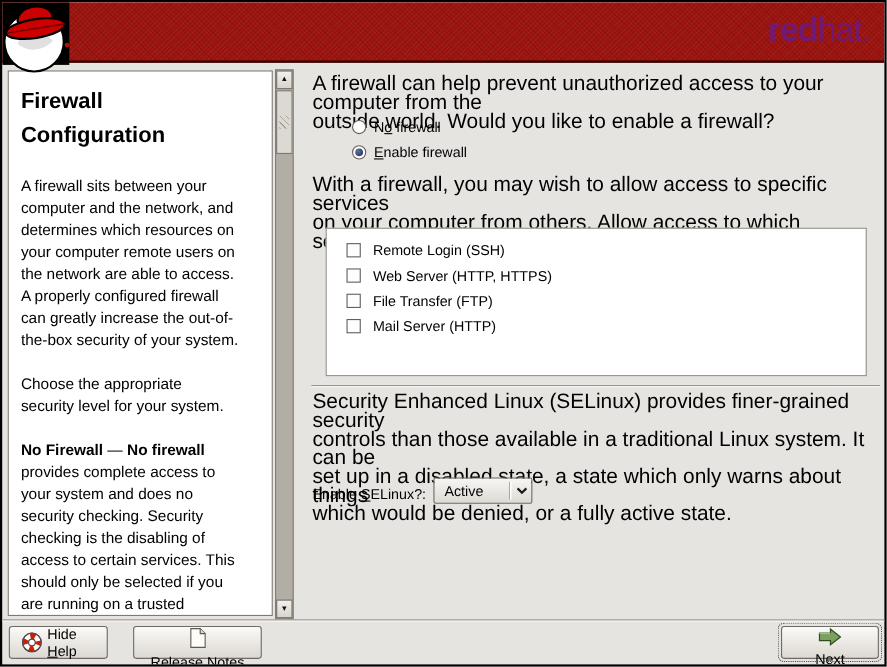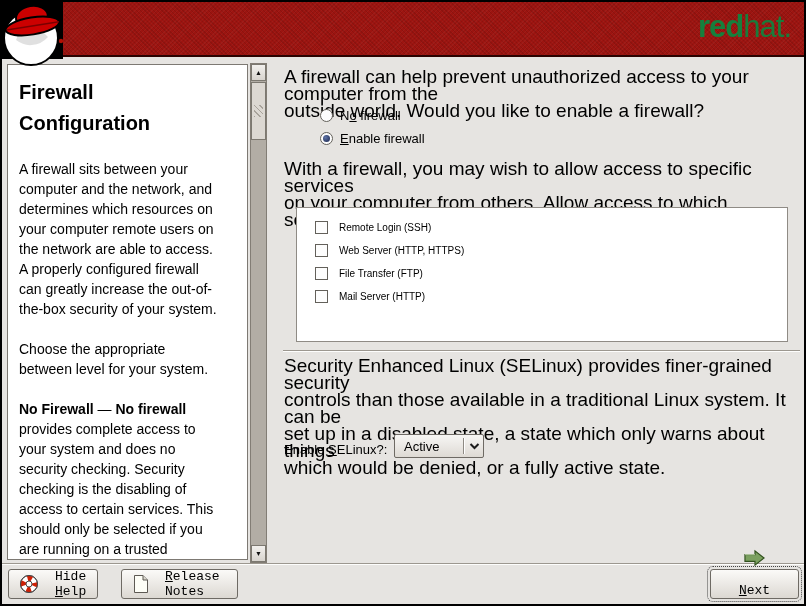--- a/index.html
+++ b/index.html
@@ -12,21 +12,21 @@
   .banner{
     position:absolute;left:0;top:0;width:802px;height:53px;
     background-color:#9c1410;
     background-image:
       repeating-linear-gradient(45deg, rgba(0,0,0,0.10) 0 1px, transparent 1px 3px),
       repeating-linear-gradient(315deg, rgba(255,255,255,0.04) 0 1px, transparent 1px 3px);
     border-bottom:2px solid #2a0301;
   }
   .logo{position:absolute;left:0;top:0;z-index:5;}
   .brand{
-    position:absolute;right:13px;top:8px;font-size:31px;line-height:34px;color:#15803d;
+    position:absolute;right:13px;top:8px;font-size:31px;line-height:34px;color:#701a75;
     letter-spacing:-1px;z-index:5;font-family:"Liberation Sans",sans-serif;
   }
   .brand .b{font-weight:bold;}
   .brand .l{font-weight:normal;opacity:.96;}
   
   .help-panel{
     position:absolute;left:5px;top:62px;width:241px;height:496px;box-sizing:border-box;
     background:#fff;border:1px solid #7d7973;padding:12px 10px 0 11px;overflow:hidden;
   }
   .help-title{
@@ -63,21 +63,21 @@
   }
   .radio.checked::after{
     content:"";position:absolute;left:2px;top:2px;width:7px;height:7px;border-radius:50%;
     background:radial-gradient(circle at 35% 35%, #5f74a8, #2e3c66 70%);
   }
   .mn{text-decoration:underline;}
   .services-box{
     position:absolute;left:294px;top:205px;width:492px;height:135px;box-sizing:border-box;
     background:#fff;border:1px solid #8f8b85;padding:8px 0 0 18px;
   }
-  .svc-row{display:flex;align-items:center;gap:11px;height:23px;font-size:10px;}
+  .svc-row{display:flex;align-items:center;gap:11px;height:23px;font-size:13px;}
   .checkbox{
     width:13px;height:13px;background:#fdfdfd;border:1px solid #63605a;box-sizing:border-box;flex:0 0 auto;
   }
   .hsep{
     position:absolute;left:281px;top:348px;width:517px;height:2px;
     background:linear-gradient(#9c978f,#9c978f) top/100% 1px no-repeat,
                linear-gradient(#fdfdfc,#fdfdfc) bottom/100% 1px no-repeat;
   }
   .selinux-label{position:absolute;left:282px;top:440px;font-size:13px;}
   .combo{
@@ -91,26 +91,26 @@
   .combo-arrow{width:18px;display:flex;align-items:center;justify-content:center;}
   
   .footer-line{
     position:absolute;left:0;top:561px;width:802px;height:2px;
     background:linear-gradient(#9c978f,#9c978f) top/100% 1px no-repeat,
                linear-gradient(#fdfdfc,#fdfdfc) bottom/100% 1px no-repeat;
   }
   .btn{
     position:absolute;top:567px;height:30px;box-sizing:border-box;
     background:linear-gradient(#fbfaf8,#dcd8d2);border:1px solid #6e6a64;border-radius:3px;
-    display:flex;align-items:center;justify-content:flex-end;gap:16px;
-    font-size:13px;padding:0 10px;cursor:default;font-family:Liberation Mono, monospace;
+    display:flex;align-items:center;justify-content:flex-start;gap:4px;
+    font-size:13px;padding:0 10px;cursor:default;
   }
   .btn .ic{display:flex;align-items:center;}
   .btn-hide-help{left:6px;width:90px;}
-  .btn-release{left:119px;width:117px;}
+  .btn-release{left:119px;width:117px;flex-direction:column;}
   .btn-back{left:594px;width:88px;}
   .btn-next{left:708px;width:89px;outline:1px dotted #444;outline-offset:2px;flex-direction:column;}
 </style>
 </head>
 <body>
 
 <div class="window">
 
   <div class="banner"></div>
 
@@ -135,21 +135,21 @@
 Configuration</div>
     <div class="help-para">A firewall sits between your
 computer and the network, and
 determines which resources on
 your computer remote users on
 the network are able to access.
 A properly configured firewall
 can greatly increase the out-of-
 the-box security of your system.</div>
     <div class="help-para">Choose the appropriate
-between level for your system.</div>
+security level for your system.</div>
     <div class="help-para"><span class="bold">No Firewall</span><span> — </span><span class="bold">No firewall</span><span>
 provides complete access to
 your system and does no
 security checking. Security
 checking is the disabling of
 access to certain services. This
 should only be selected if you
 are running on a trusted</span></div>
   </div>
 

